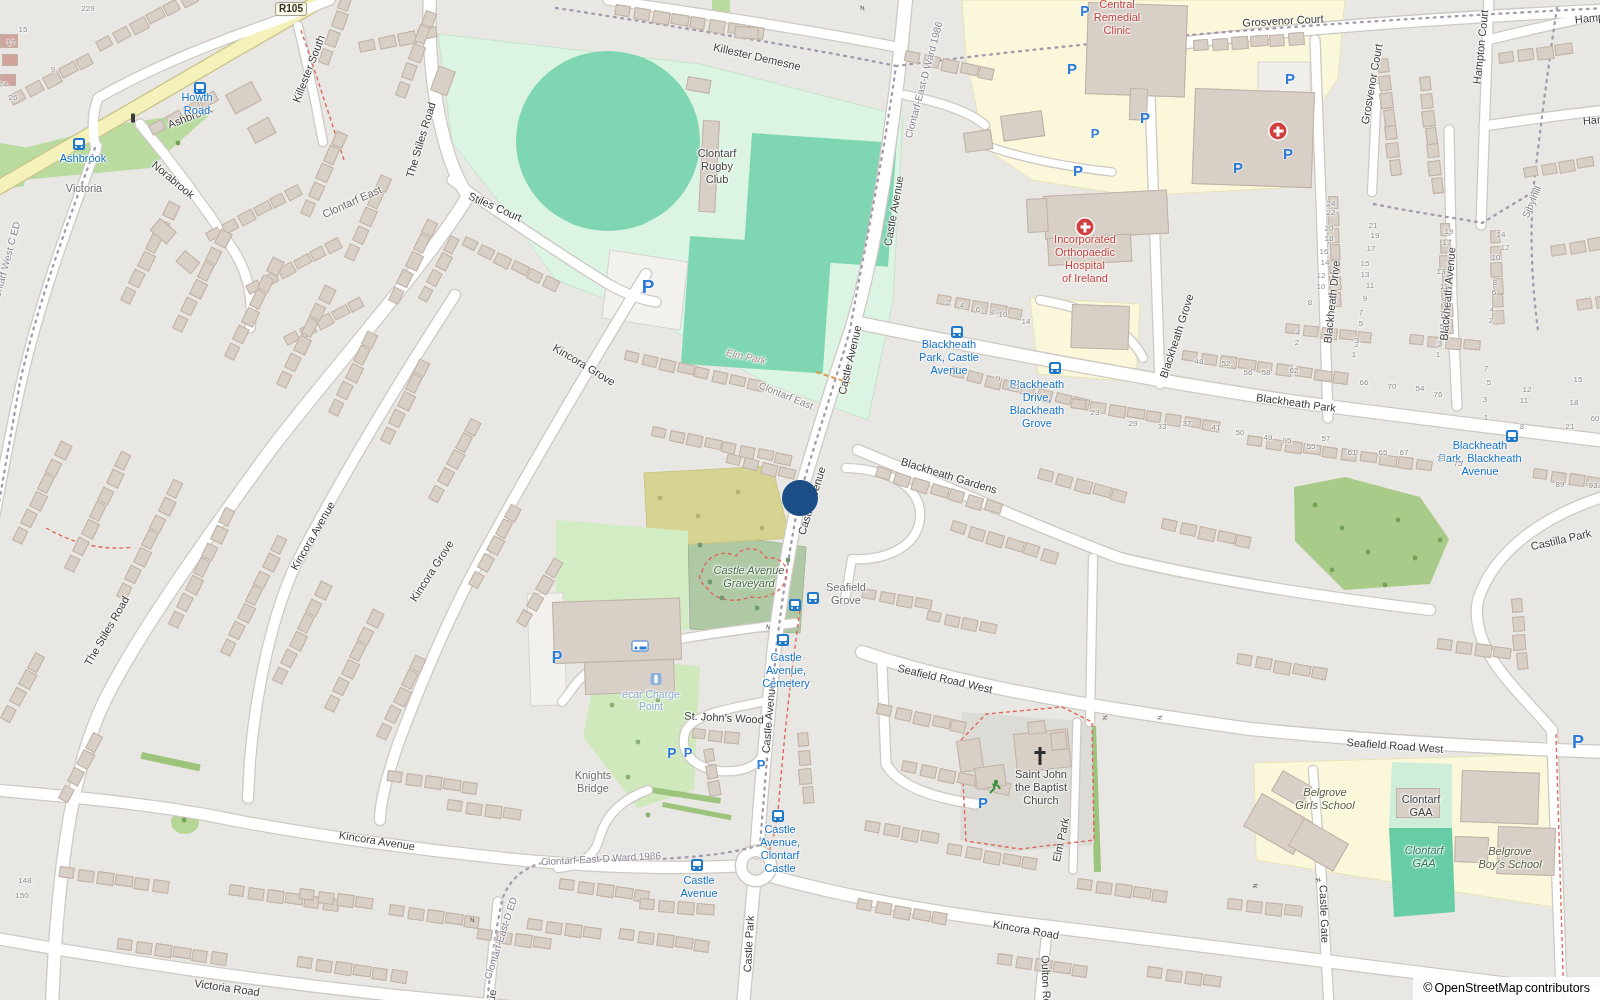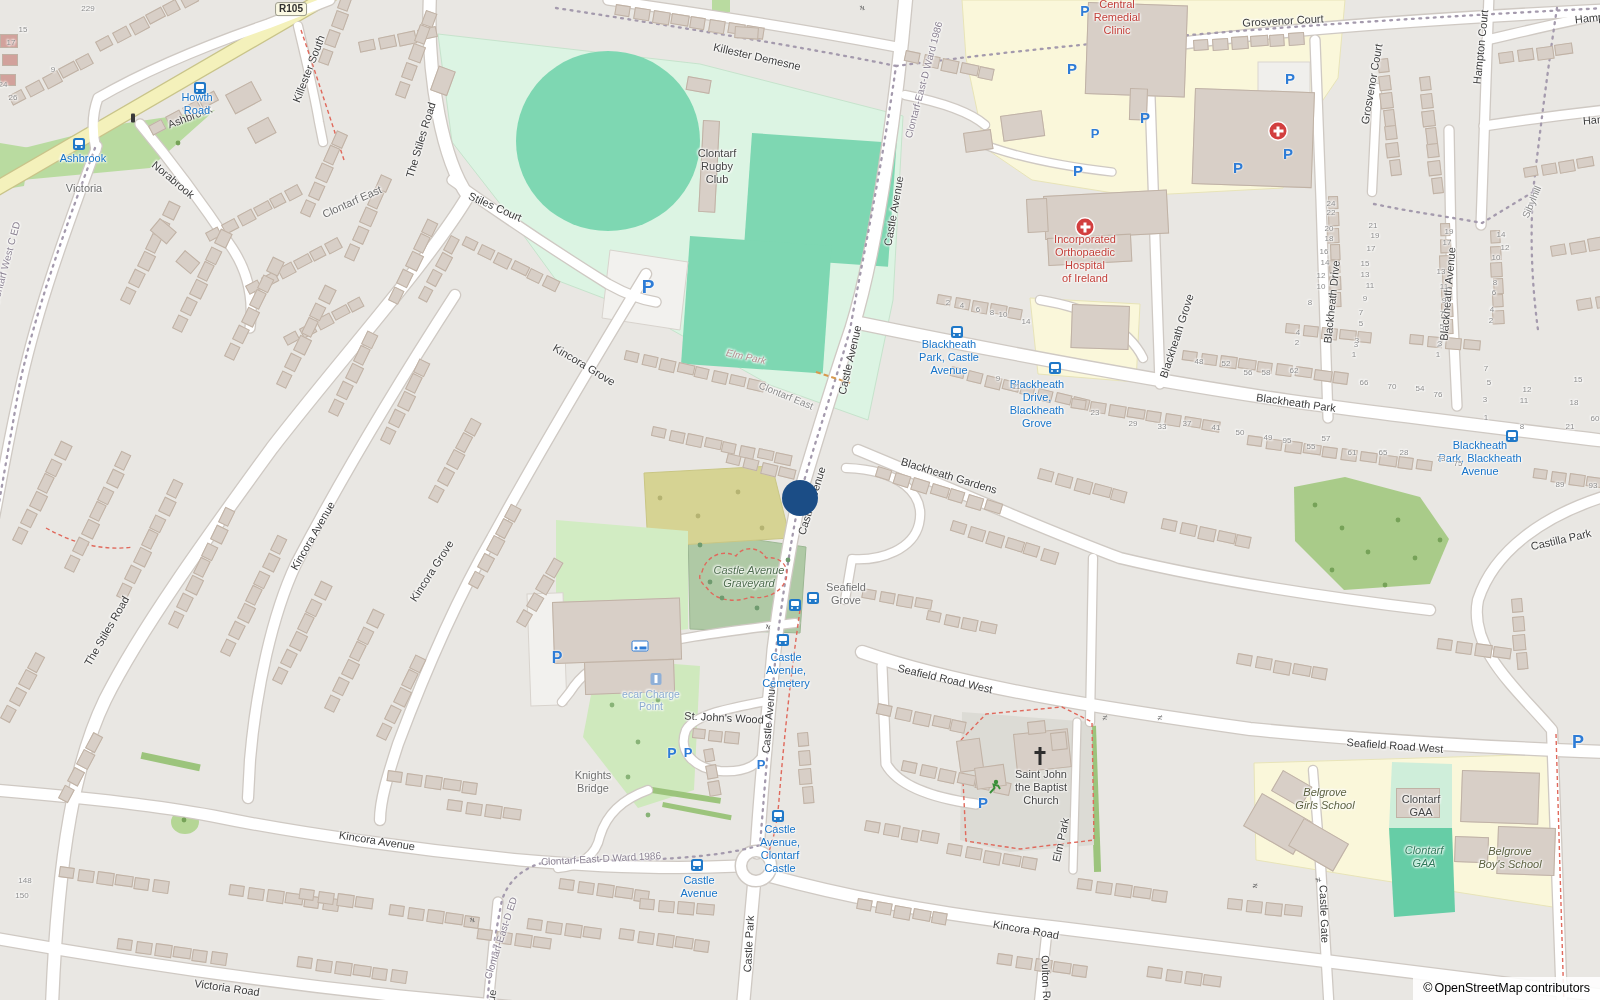--- a/index.html
+++ b/index.html
@@ -865,21 +865,21 @@
       <div class="lbl num" style="left: 1524px; top: 401px; transform: translate(-50%, -50%);">11</div>
       <div class="lbl num" style="left: 1522px; top: 427px; transform: translate(-50%, -50%);">8</div>
       <div class="lbl num" style="left: 1578px; top: 380px; transform: translate(-50%, -50%);">15</div>
       <div class="lbl num" style="left: 1574px; top: 403px; transform: translate(-50%, -50%);">18</div>
       <div class="lbl num" style="left: 1570px; top: 427px; transform: translate(-50%, -50%);">21</div>
       <div class="lbl num" style="left: 1595px; top: 419px; transform: translate(-50%, -50%);">60</div>
       <div class="lbl num" style="left: 1560px; top: 485px; transform: translate(-50%, -50%);">89</div>
       <div class="lbl num" style="left: 1593px; top: 486px; transform: translate(-50%, -50%);">93</div>
       <div class="lbl num" style="left: 1441px; top: 459px; transform: translate(-50%, -50%);">73</div>
       <div class="lbl num" style="left: 1458px; top: 464px; transform: translate(-50%, -50%);">75</div>
-      <div class="lbl num" style="left: 1404px; top: 453px; transform: translate(-50%, -50%);">28</div>
+      <div class="lbl num" style="left: 1404px; top: 453px; transform: translate(-50%, -50%);">67</div>
       <div class="lbl num" style="left: 1383px; top: 453px; transform: translate(-50%, -50%);">65</div>
       <div class="lbl num" style="left: 1352px; top: 453px; transform: translate(-50%, -50%);">61</div>
       <div class="lbl num" style="left: 1326px; top: 439px; transform: translate(-50%, -50%);">57</div>
       <div class="lbl num" style="left: 1311px; top: 447px; transform: translate(-50%, -50%);">55</div>
       <div class="lbl num" style="left: 1287px; top: 441px; transform: translate(-50%, -50%);">95</div>
       <div class="lbl num" style="left: 1268px; top: 438px; transform: translate(-50%, -50%);">49</div>
       <div class="lbl num" style="left: 1331px; top: 204px; transform: translate(-50%, -50%);">24</div>
       <div class="lbl num" style="left: 1331px; top: 213px; transform: translate(-50%, -50%);">22</div>
       <div class="lbl num" style="left: 1329px; top: 229px; transform: translate(-50%, -50%);">20</div>
       <div class="lbl num" style="left: 1329px; top: 239px; transform: translate(-50%, -50%);">18</div>

